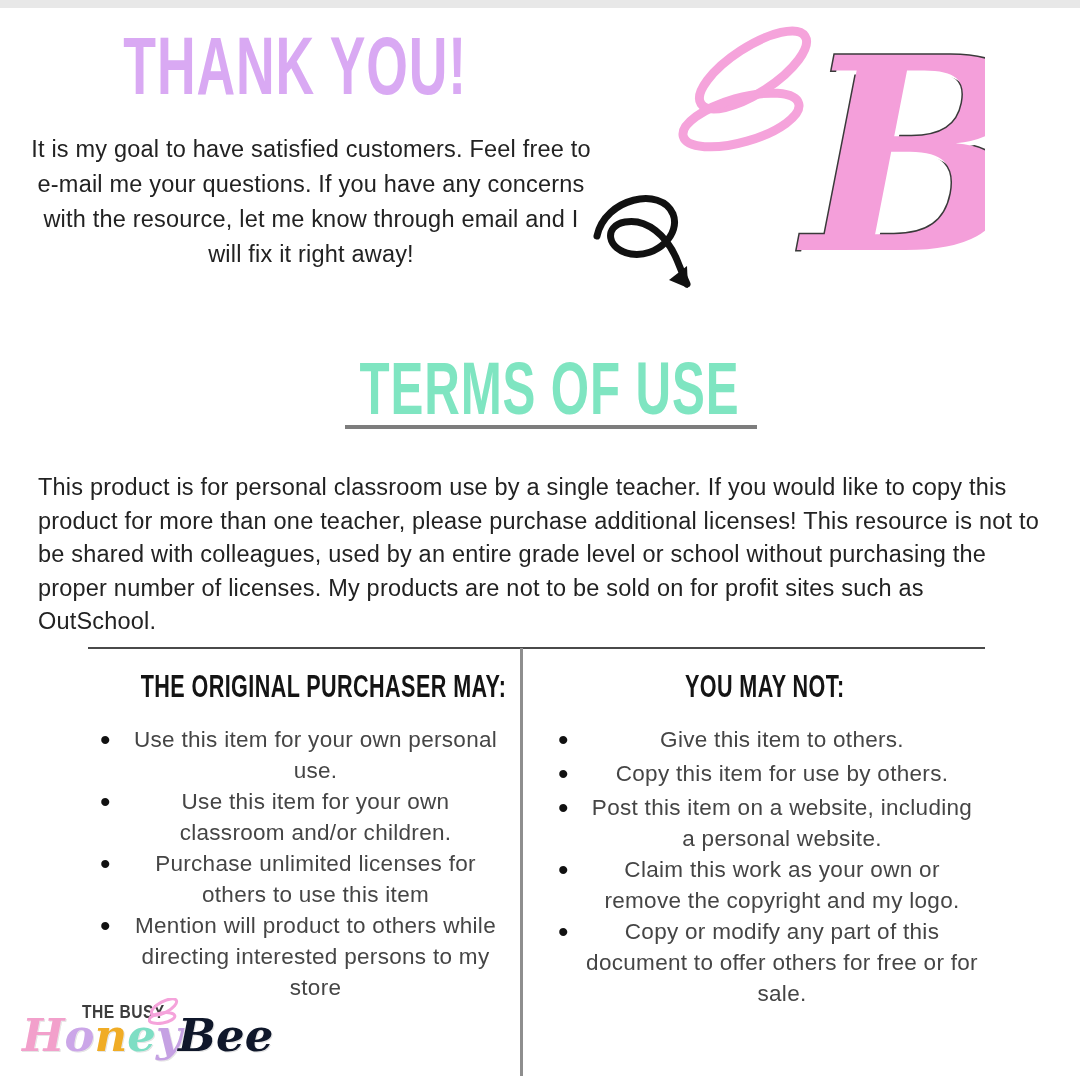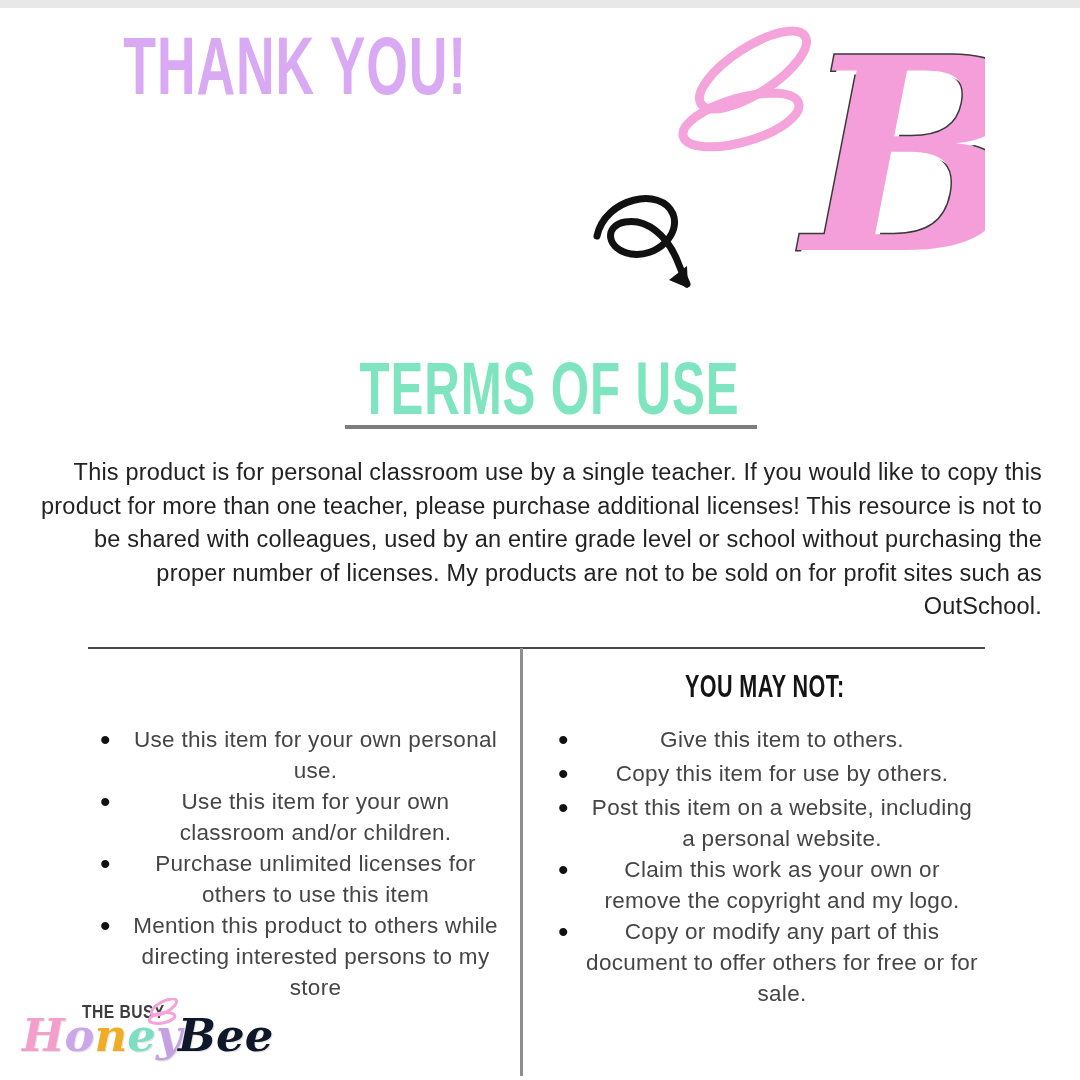--- a/index.html
+++ b/index.html
@@ -24,21 +24,21 @@
 
   .intro-para{
     left:28px;top:124px;width:566px;text-align:center;
     font-size:23.5px;line-height:35px;letter-spacing:0.2px;color:#222;
   }
   .email{
     left:598px;top:310px;width:445px;text-align:center;
     font-size:25px;font-weight:700;letter-spacing:0.2px;color:#111;
   }
   .terms-para{
-    left:38px;top:448px;width:1004px;text-align:right;
+    left:38px;top:463px;width:1004px;text-align:left;
     font-size:23.5px;line-height:33.5px;letter-spacing:0.2px;color:#222;
   }
 
   .hline{left:88px;top:639px;width:897px;height:2px;background:#4a4a4a;}
   .vline{left:520px;top:640px;width:3px;height:428px;background:#8e8e8e;}
 
   .col-header{text-align:center;}
   .col-header .display{font-size:27px;color:#141414;transform:scale(0.8,1.15);letter-spacing:0.5px;}
   .col-header-left{left:95px;top:664px;width:420px;}
   .col-header-right{left:545px;top:664px;width:440px;}
@@ -84,20 +84,21 @@
 </style>
 </head>
 <body>
 
 <div class="page">
 
   <div class="abs thank-title display-wrap">
     <span class="display">THANK YOU!</span>
   </div>
 
+  <div class="abs intro-para">It is my goal to have satisfied customers. Feel free to e-mail me your questions. If you have any concerns with the resource, let me know through email and I will fix it right away!</div>
 
   <svg class="abs arrow" viewBox="0 0 110 128">
     <path d="M 6 52 C 14 14, 70 2, 82 30 C 90 50, 66 74, 40 70 C 16 66, 12 42, 34 38 C 56 34, 76 52, 86 76 C 90 86, 93 93, 96 100" fill="none" stroke="#111111" stroke-width="7" stroke-linecap="round"></path>
     <path d="M 78 96 L 97 104 L 96 82 Z" fill="#111111"></path>
   </svg>
 
   <svg class="abs b-logo" viewBox="0 0 310 300">
     <g>
       <ellipse cx="78" cy="62" rx="62" ry="23" fill="none" stroke="#f5a3db" stroke-width="9" transform="rotate(-33 78 62)"></ellipse>
       <ellipse cx="66" cy="112" rx="60" ry="22" fill="none" stroke="#f5a3db" stroke-width="9" transform="rotate(-16 66 112)"></ellipse>
@@ -109,36 +110,39 @@
   <div class="abs terms-title display-wrap">
     <span class="display">TERMS OF USE</span>
   </div>
   <div class="abs terms-underline"></div>
 
   <div class="abs terms-para">This product is for personal classroom use by a single teacher. If you would like to copy this product for more than one teacher, please purchase additional licenses! This resource is not to be shared with colleagues, used by an entire grade level or school without purchasing the proper number of licenses. My products are not to be sold on for profit sites such as OutSchool.</div>
 
   <div class="abs hline"></div>
   <div class="abs vline"></div>
 
+  <div class="abs col-header col-header-left display-wrap">
+    <span class="display">THE ORIGINAL PURCHASER MAY:</span>
+  </div>
   <ul class="abs tou-list tou-list-left">
     <li class="tou-item">
       <span class="dot"></span>
       <span class="itext">Use this item for your own personal use.</span>
     </li>
     <li class="tou-item">
       <span class="dot"></span>
       <span class="itext">Use this item for your own classroom and/or children.</span>
     </li>
     <li class="tou-item">
       <span class="dot"></span>
       <span class="itext">Purchase unlimited licenses for others to use this item</span>
     </li>
     <li class="tou-item">
       <span class="dot"></span>
-      <span class="itext">Mention this product to others while directing interested persons to my store</span>
+      <span class="itext">Mention will product to others while directing interested persons to my store</span>
     </li>
   </ul>
 
   <div class="abs col-header col-header-right display-wrap">
     <span class="display">YOU MAY NOT:</span>
   </div>
   <ul class="abs tou-list tou-list-right">
     <li class="tou-item">
       <span class="dot"></span>
       <span class="itext">Give this item to others.</span>

